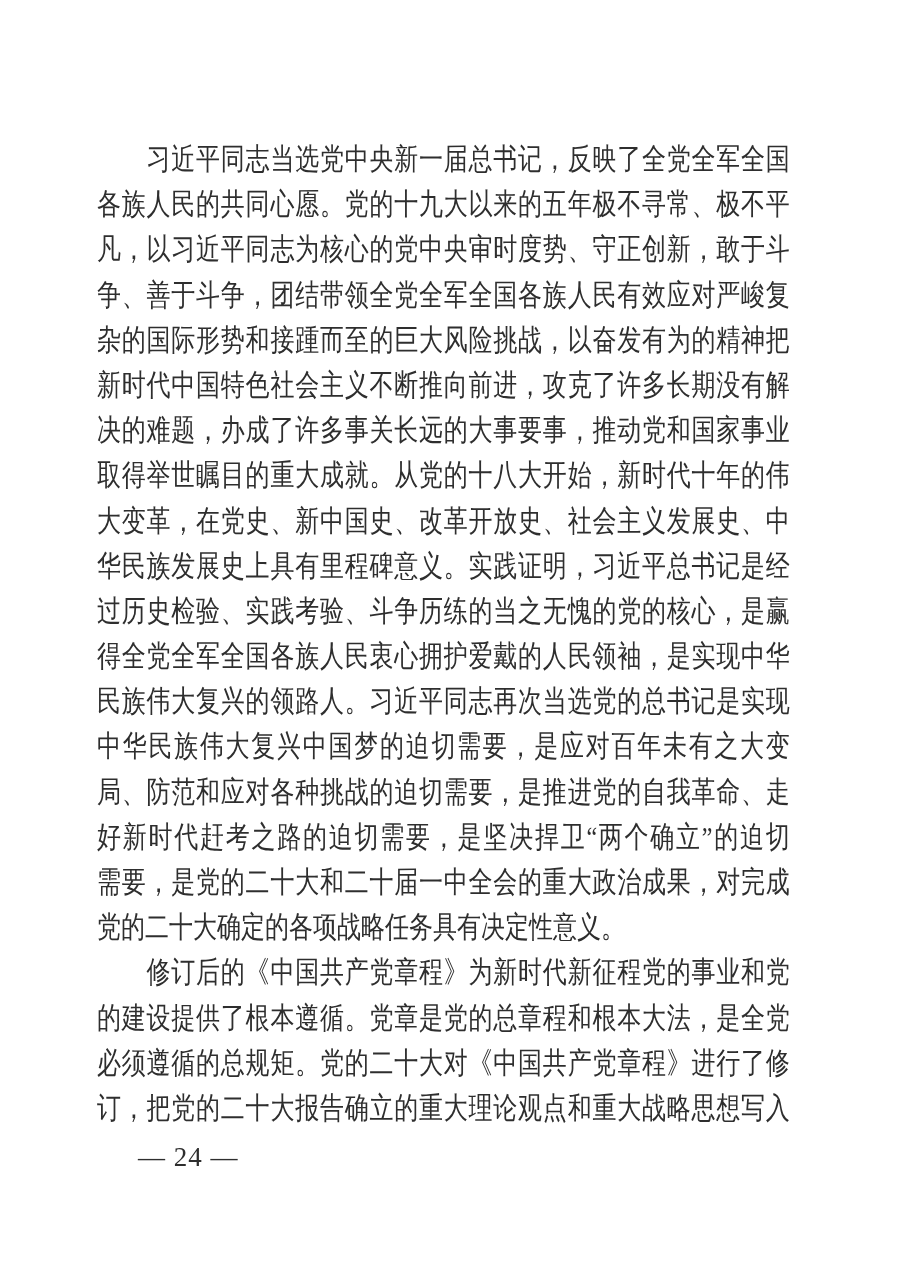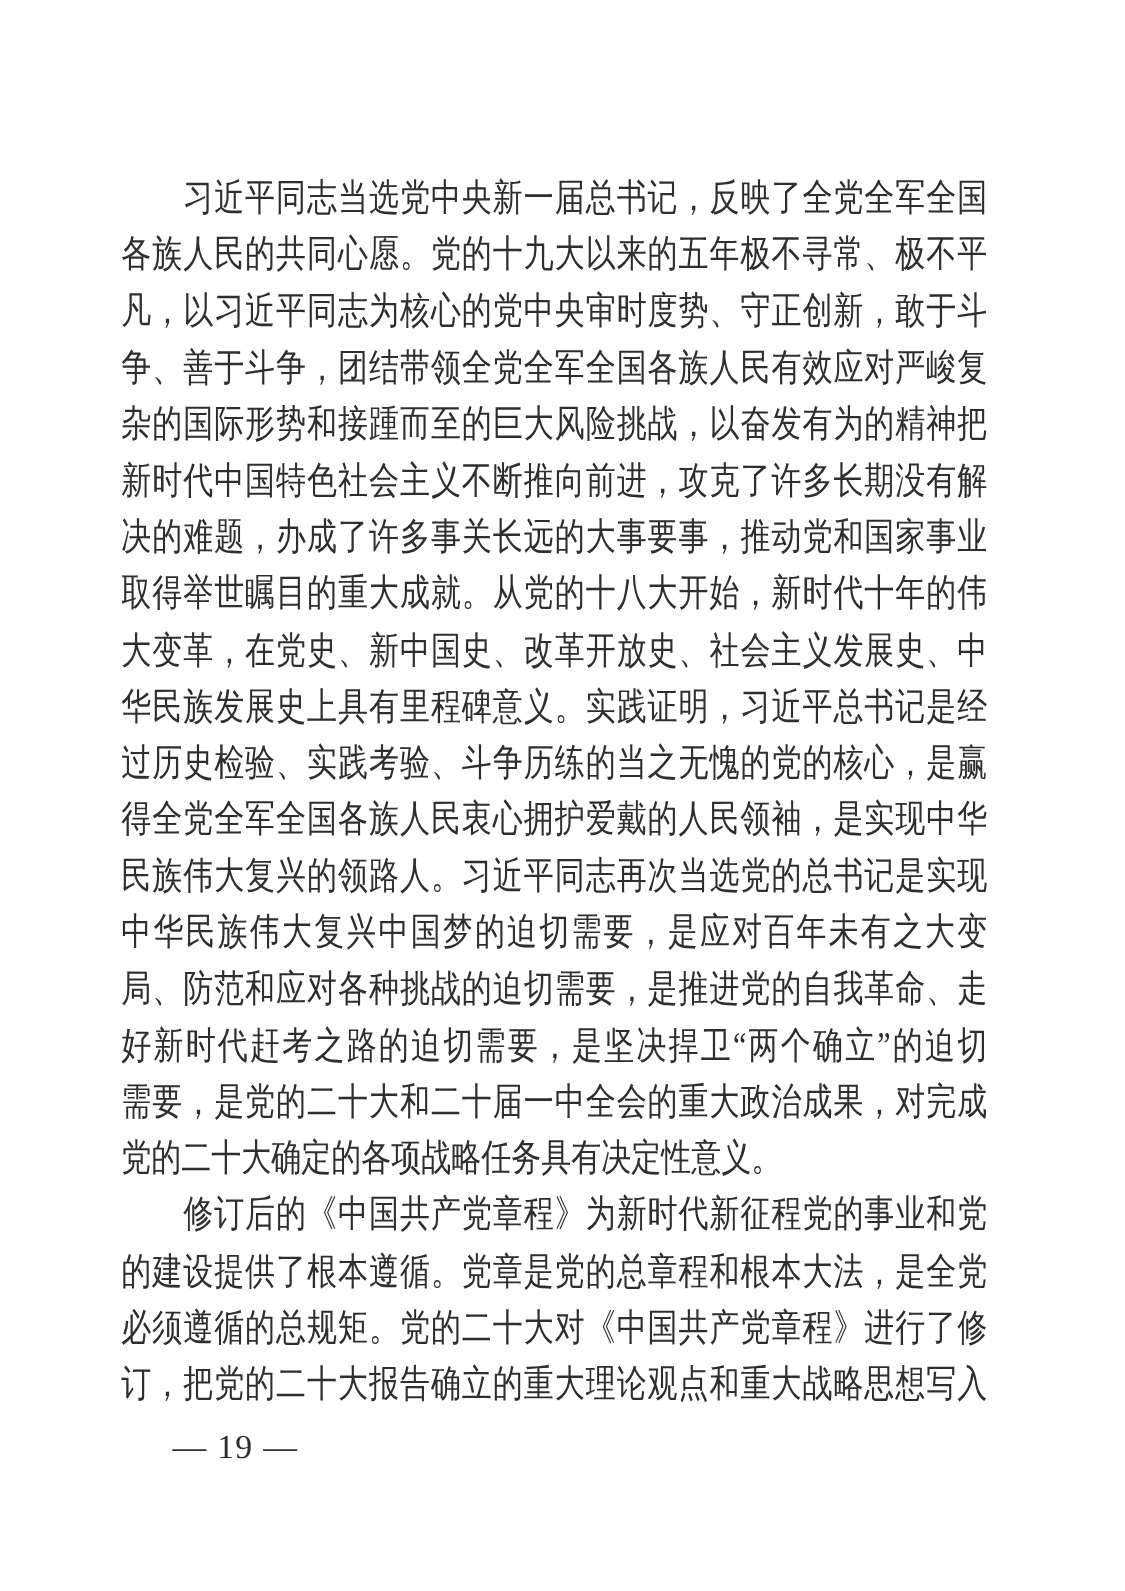--- a/index.html
+++ b/index.html
@@ -69,14 +69,14 @@
       <div class="line">中华民族伟大复兴中国梦的迫切需要，是应对百年未有之大变</div>
       <div class="line">局、防范和应对各种挑战的迫切需要，是推进党的自我革命、走</div>
       <div class="line">好新时代赶考之路的迫切需要，是坚决捍卫“两个确立”的迫切</div>
       <div class="line">需要，是党的二十大和二十届一中全会的重大政治成果，对完成</div>
       <div class="line no-justify">党的二十大确定的各项战略任务具有决定性意义。</div>
       <div class="line">　　修订后的《中国共产党章程》为新时代新征程党的事业和党</div>
       <div class="line">的建设提供了根本遵循。党章是党的总章程和根本大法，是全党</div>
       <div class="line">必须遵循的总规矩。党的二十大对《中国共产党章程》进行了修</div>
       <div class="line">订，把党的二十大报告确立的重大理论观点和重大战略思想写入</div>
     </div>
-  <div class="page-number">— 19 —</div>
+  <div class="page-number">— 24 —</div>
 </div>
 
 </body></html>

